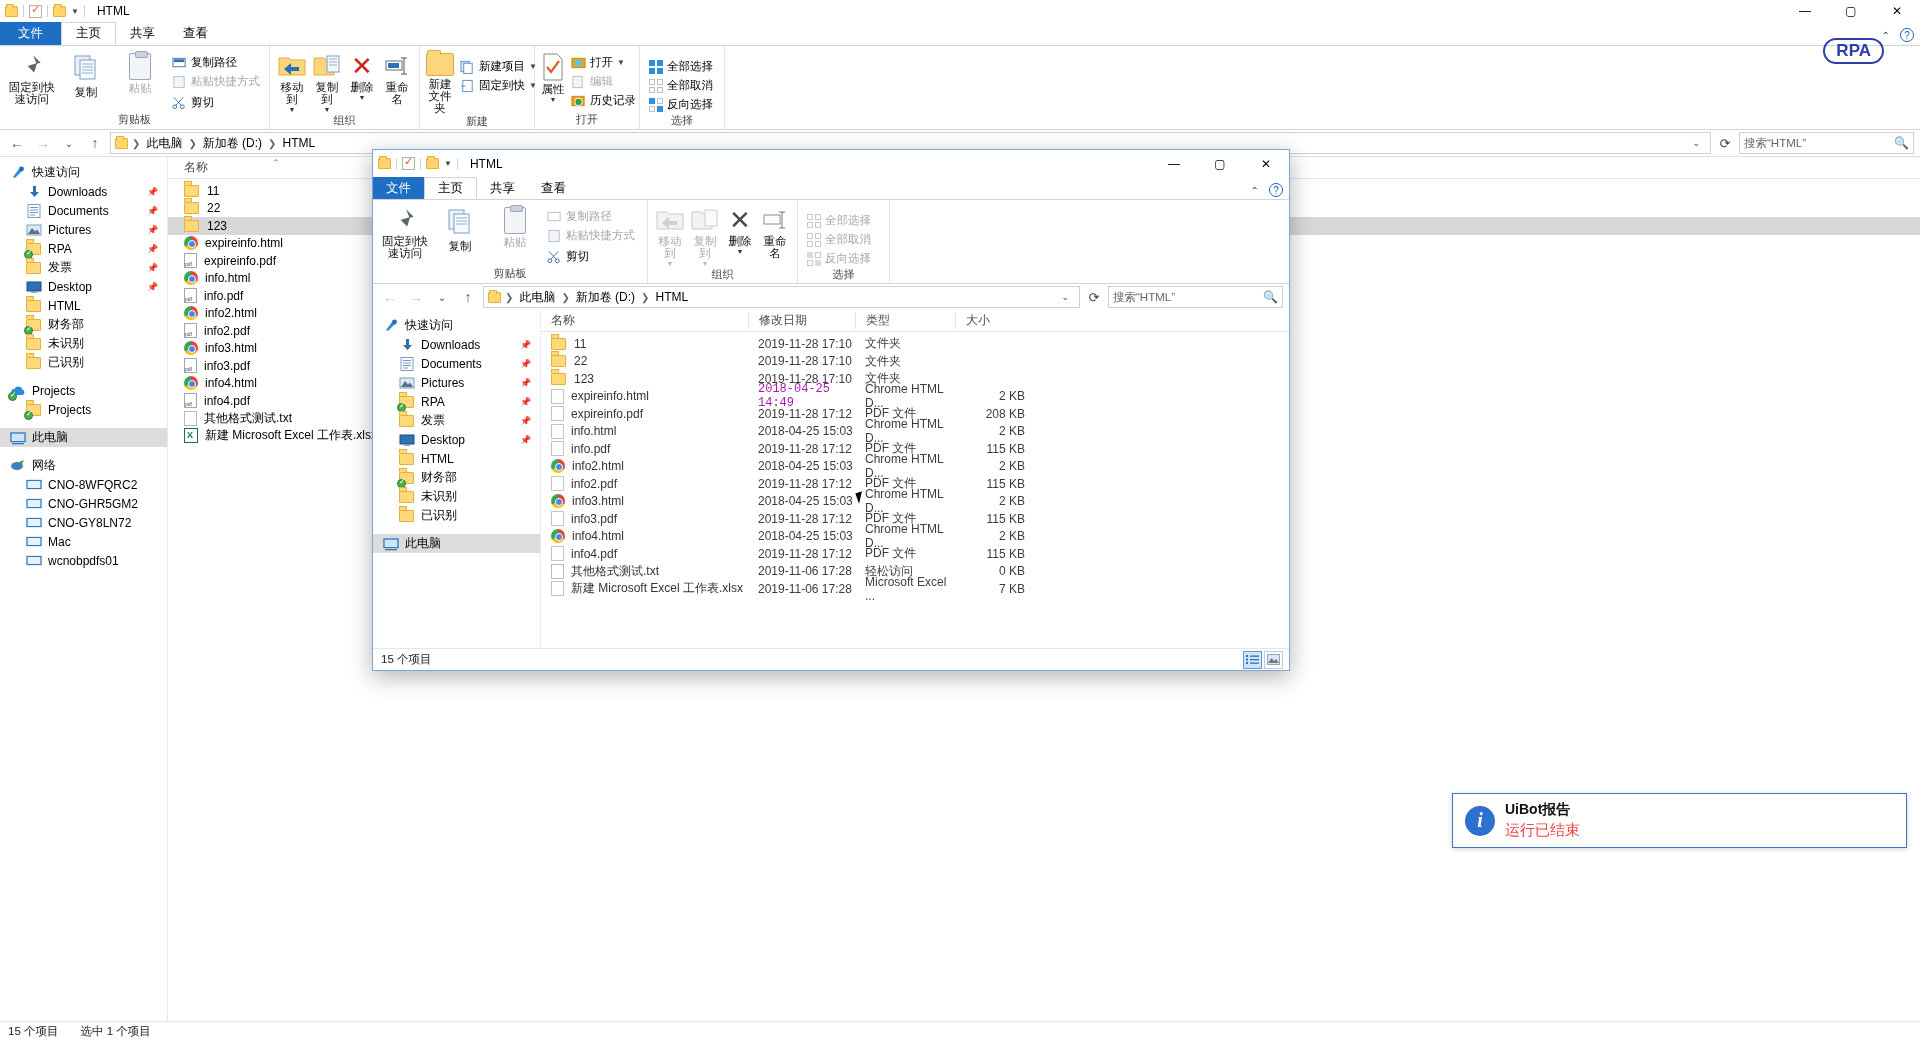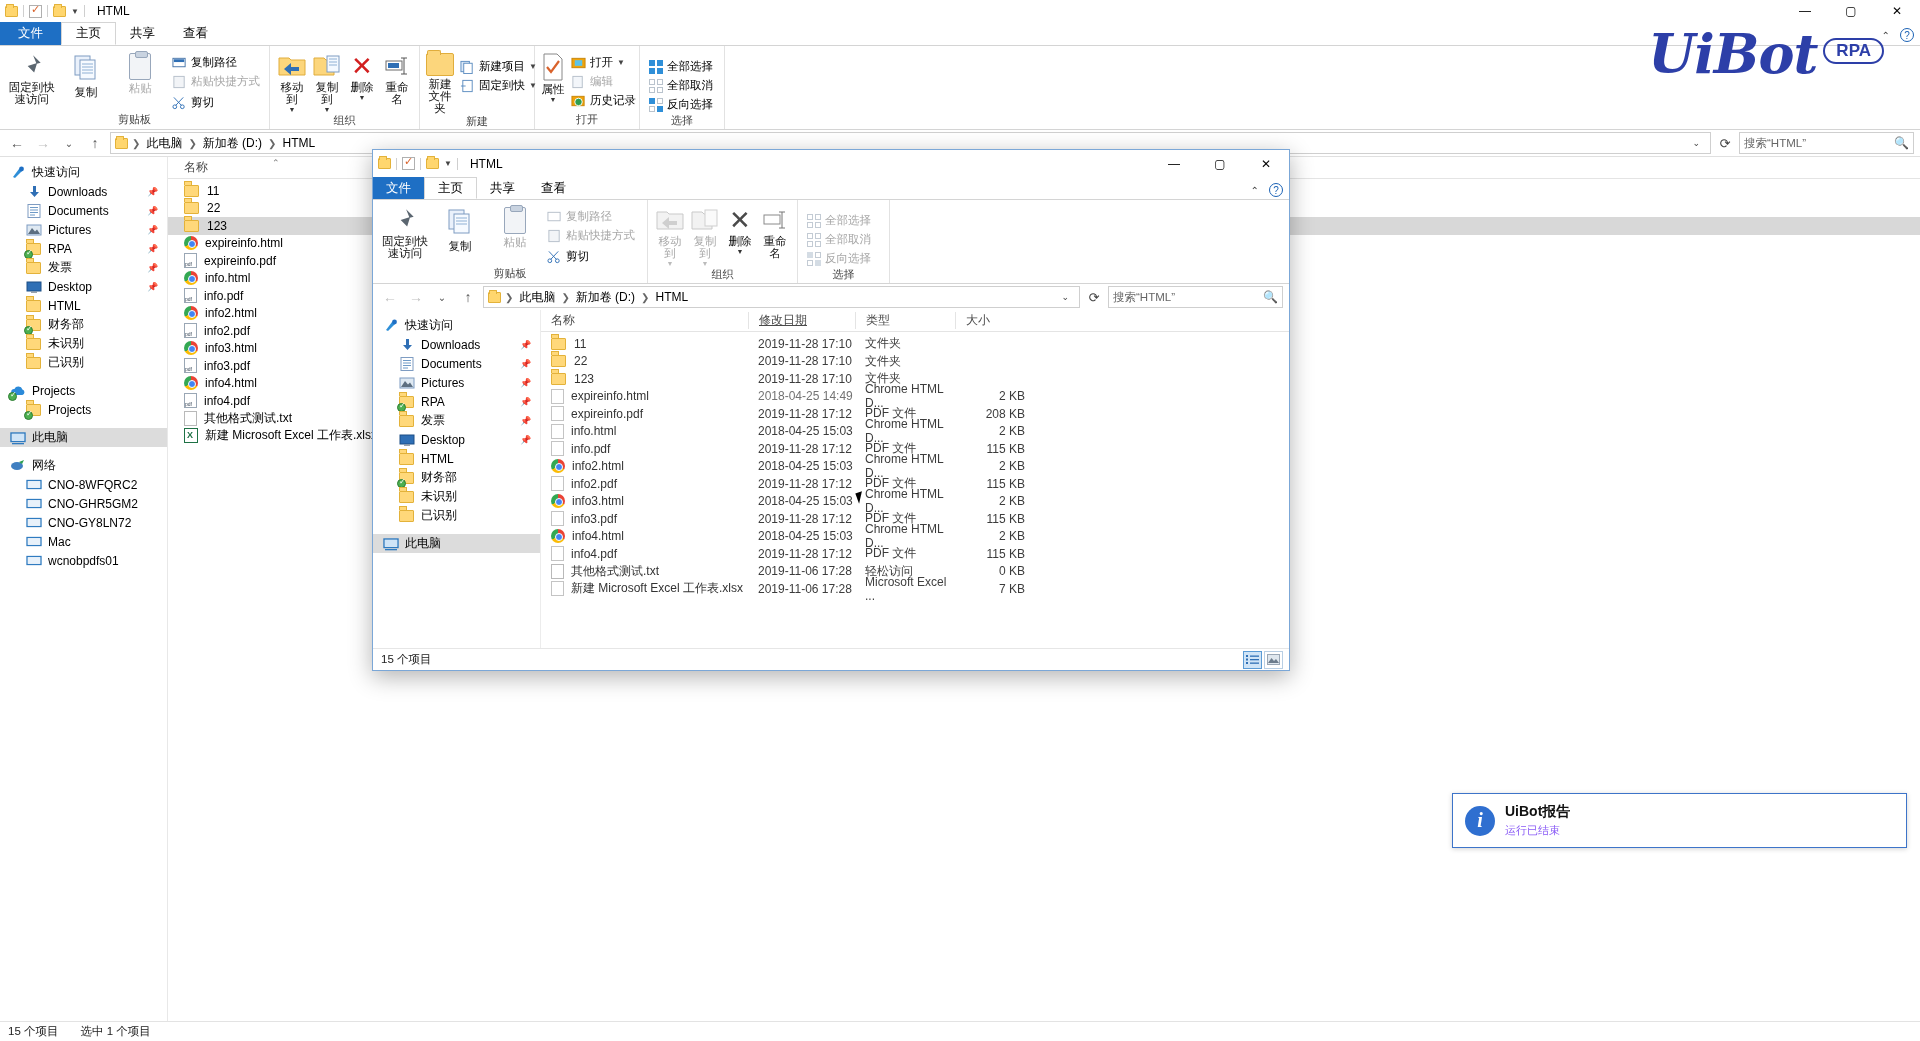--- a/index.html
+++ b/index.html
@@ -127,21 +127,21 @@
   .iw-status { height:22px; border-top:1px solid #e6e6e6; display:flex; align-items:center; font-size:11.5px; padding-left:8px; color:#222;}
   .viewbtns{margin-left:auto; display:flex; gap:2px; padding-right:6px;}
   .vbtn{width:19px;height:18px;border:1px solid #b9cfe4;display:flex;align-items:center;justify-content:center;}
   .vbtn.on{background:#cfe4f7;border-color:#5b9bd5;}
 
   
   #uibot-toast { position:absolute; left:1452px; top:793px; width:455px; height:55px; background:#fff;
       border:1px solid #3d74c9; display:flex; align-items:center; gap:10px; padding-left:12px; box-shadow:0 1px 5px rgba(0,0,0,.18);}
   .toast-ico { width:30px;height:30px;border-radius:50%;background:#2f6fd0;color:#fff;display:flex;align-items:center;justify-content:center;font-size:20px;font-family:"Liberation Serif",serif;font-style:italic;font-weight:bold;}
   .toast-t1{font-size:14px;font-weight:bold;color:#111;}
-  .toast-t2{font-size:11px;color:#8b5cf6;margin-top:2px;}
+  .toast-t2{font-size:15px;color:#ef4444;margin-top:2px;}
 
   .cursor { position:absolute; left:857px; top:492px; width:0;height:0;
       border-left:7px solid #000; border-bottom:11px solid transparent; border-top:0 solid transparent;
       transform:rotate(-20deg); }
 </style>
 </head>
 <body>
 
 <div id="outer-window">
 
@@ -630,21 +630,20 @@
     </div>
   </div>
 
   <div class="statusbar">
     <span>15 个项目</span>
     <span>选中 1 个项目</span>
   </div>
 </div>
 
 <div id="uibot-watermark">
-  <span class="wm-text">UiBot</span>
   <span class="wm-rpa">RPA</span>
 </div>
 
 <div id="inner-window">
   <div class="iw-title">
     <div class="qat">
       <span class="mini-folder"></span>
       <span class="qat-sep"></span>
       <span class="qat-check"></span>
       <span class="qat-sep"></span>
@@ -918,21 +917,21 @@
               <rect x="1" y="3" width="14" height="8.5" fill="#fff" stroke="#2f7bc0" stroke-width="1.4"></rect>
               <rect x="2" y="4" width="12" height="6.5" fill="#cfe4f7"></rect>
               <rect x="2" y="13" width="12" height="1.3" fill="#2f7bc0"></rect>
             </svg></span>
           <span>此电脑</span>
         </div>
       </div>
     <div class="iw-files">
       <div class="iw-colhead">
         <div style="width:207px;position:relative;">名称</div>
-        <div style="width:107px;text-decoration:underline;">修改日期</div>
+        <div style="width:107px;">修改日期</div>
         <div style="width:100px;">类型</div>
         <div style="width:80px;">大小</div>
       </div>
       <div id="inner-rows" style="padding-top:3px;">
           <div class="iw-row">
             <div class="cname" style="width: 207px;">
               <span class="sm-ico">
                 <span class="sm-folder" style="display:block"></span>
               </span>
               <span>11</span>
@@ -961,21 +960,21 @@
             </div>
             <div style="width: 107px; padding-left: 10px; color: rgb(60, 60, 60);">2019-11-28 17:10</div>
             <div style="width: 100px; padding-left: 10px; color: rgb(60, 60, 60);">文件夹</div>
             <div style="width: 80px; padding-right: 10px; text-align: right; color: rgb(60, 60, 60);"></div>
           </div>
           <div class="iw-row">
             <div class="cname" style="width: 207px;">
               <span class="" style="width: 13px; height: 15px; background: rgb(255, 255, 255); border: 1px solid rgb(196, 196, 196); flex: 0 0 auto;"></span>
               <span>expireinfo.html</span>
             </div>
-            <div style="width: 107px; padding-left: 10px; color: #737373;">2018-04-25 14:49</div>
+            <div style="width: 107px; padding-left: 10px; color: #a21caf; font-family: Liberation Mono, monospace;">2018-04-25 14:49</div>
             <div style="width: 100px; padding-left: 10px; color: rgb(60, 60, 60);">Chrome HTML D...</div>
             <div style="width: 80px; padding-right: 10px; text-align: right; color: rgb(60, 60, 60);">2 KB</div>
           </div>
           <div class="iw-row">
             <div class="cname" style="width: 207px;">
               <span class="" style="width: 13px; height: 15px; background: rgb(255, 255, 255); border: 1px solid rgb(196, 196, 196); flex: 0 0 auto;"></span>
               <span>expireinfo.pdf</span>
             </div>
             <div style="width: 107px; padding-left: 10px; color: rgb(60, 60, 60);">2019-11-28 17:12</div>
             <div style="width: 100px; padding-left: 10px; color: rgb(60, 60, 60);">PDF 文件</div>

